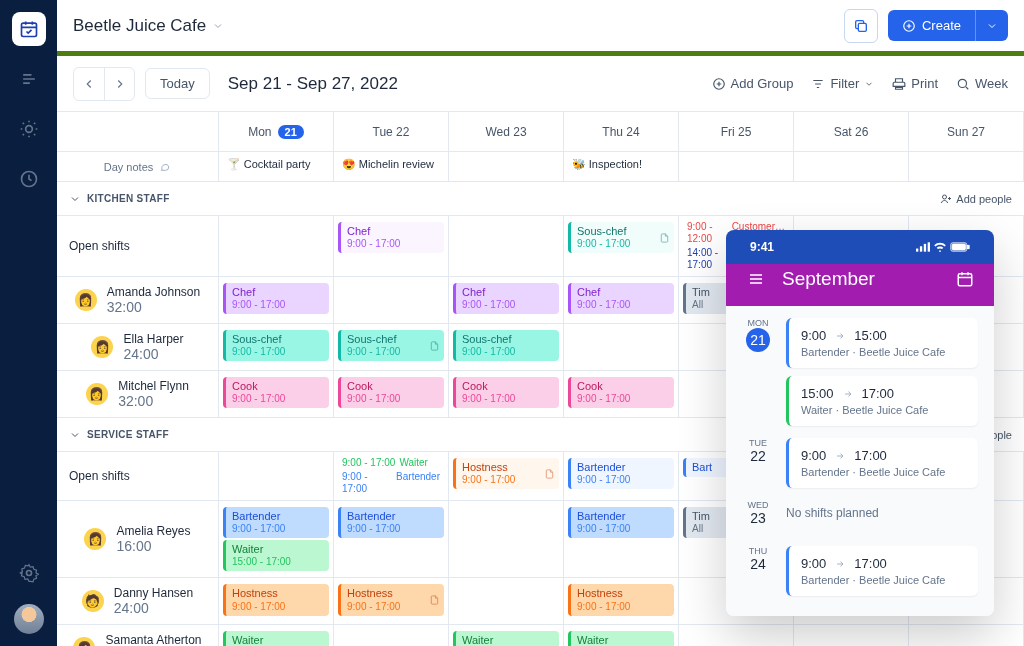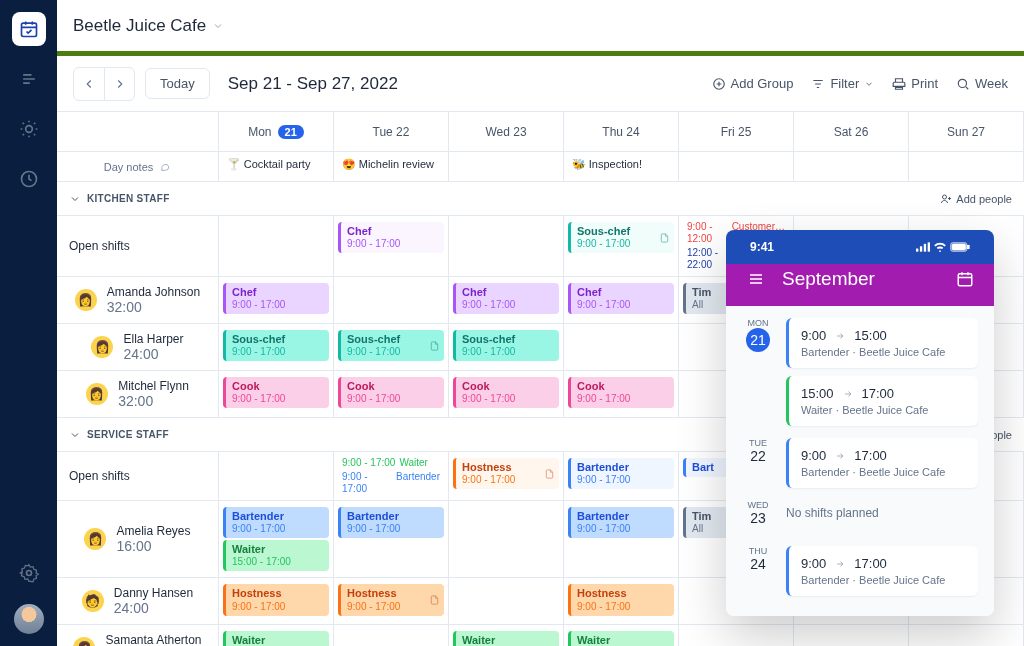--- a/index.html
+++ b/index.html
@@ -46,21 +46,21 @@
 .section-header { height: 34px; background: #fff; display: flex; align-items: center; padding: 0 12px; font-size: 10px; font-weight: 600; color: #475569; letter-spacing: .3px; border-bottom: 1px solid #e2e8f0; gap: 6px; }
 .section-right { margin-left: auto; font-size: 11px; font-weight: 400; text-transform: none; letter-spacing: 0; display: flex; align-items: center; gap: 4px; cursor: pointer; }
 .person-name { font-size: 12px; font-weight: 500; text-align: center; }
 .person-time { font-size: 14px; color: #64748b; }
 .person-row .cal-first-col { flex-direction: row; align-items: center; gap: 10px; }
 .person-avatar { width: 22px; height: 22px; border-radius: 50%; background: #fcd34d; display: flex; align-items: center; justify-content: center; font-size: 12px; }
 .open-shifts-label { font-size: 12px; font-weight: 500; }
 
 
 .shift { border-radius: 4px; padding: 3px 6px; margin: 2px 0; position: relative; border-left: 3px solid; }
-.shift-title { font-size: 11px; font-weight: 700; line-height: 1.2; }
+.shift-title { font-size: 11px; font-weight: 400; line-height: 1.2; }
 .shift-time { font-size: 10px; line-height: 1.2; }
 .shift.purple { background: #e9d5ff; border-color: #a855f7; color: #7e22ce; }
 .shift.purple .shift-time { color: #a855f7; }
 .shift.purple.open { background: #faf5ff; }
 .shift.teal { background: #99f6e4; border-color: #14b8a6; color: #0f766e; }
 .shift.teal .shift-time { color: #14b8a6; }
 .shift.teal.open { background: #f0fdfa; }
 .shift.pink { background: #fbcfe8; border-color: #ec4899; color: #be185d; }
 .shift.pink .shift-time { color: #ec4899; }
 .shift.blue { background: #bfdbfe; border-color: #3b82f6; color: #1d4ed8; }
@@ -143,20 +143,42 @@
 
   <div class="main">
 
     <div class="header">
       <div class="title">
         <span>Beetle Juice Cafe</span>
         <svg width="12" height="12" viewBox="0 0 24 24" fill="none" stroke="#94a3b8" stroke-width="2">
             <path d="M6 9l6 6 6-6"></path>
           </svg>
       </div>
+      <div class="header-right">
+        <div class="icon-btn">
+          <svg width="16" height="16" viewBox="0 0 24 24" fill="none" stroke="currentColor" stroke-width="2">
+              <rect x="8" y="8" width="12" height="12" rx="2"></rect>
+              <path d="M16 8V6a2 2 0 0 0-2-2H6a2 2 0 0 0-2 2v8a2 2 0 0 0 2 2h2"></path>
+            </svg>
+        </div>
+        <div class="create-btn">
+          <div class="create-btn-main">
+            <svg width="14" height="14" viewBox="0 0 24 24" fill="none" stroke="currentColor" stroke-width="2">
+                <circle cx="12" cy="12" r="9"></circle>
+                <path d="M12 8v8M8 12h8"></path>
+              </svg>
+            <span>Create</span>
+          </div>
+          <div class="create-btn-drop">
+            <svg width="12" height="12" viewBox="0 0 24 24" fill="none" stroke="currentColor" stroke-width="2">
+                <path d="M6 9l6 6 6-6"></path>
+              </svg>
+          </div>
+        </div>
+      </div>
     </div>
 
     <div class="toolbar">
       <div class="nav-arrows">
         <div class="nav-arrow">
           <svg width="14" height="14" viewBox="0 0 24 24" fill="none" stroke="currentColor" stroke-width="2">
               <path d="M15 18l-6-6 6-6"></path>
             </svg>
         </div>
         <div class="nav-arrow">
@@ -275,21 +297,21 @@
                 <path d="M14 3v5h5"></path>
               </svg>
             </div>
           </div>
           <div class="cal-day-col">
             <div class="thin-shift red">
               <span>9:00 - 12:00</span>
               <span>Customer…</span>
             </div>
             <div class="thin-shift navy">
-              <span>12:00 - 22:00</span>
+              <span>14:00 - 17:00</span>
               <span>Assistant</span>
             </div>
           </div>
           <div class="cal-day-col"></div>
           <div class="cal-day-col"></div>
         </div>
 
       <div id="kitchen-staff-rows">
           <div class="cal-row person-row">
             <div class="cal-first-col">

